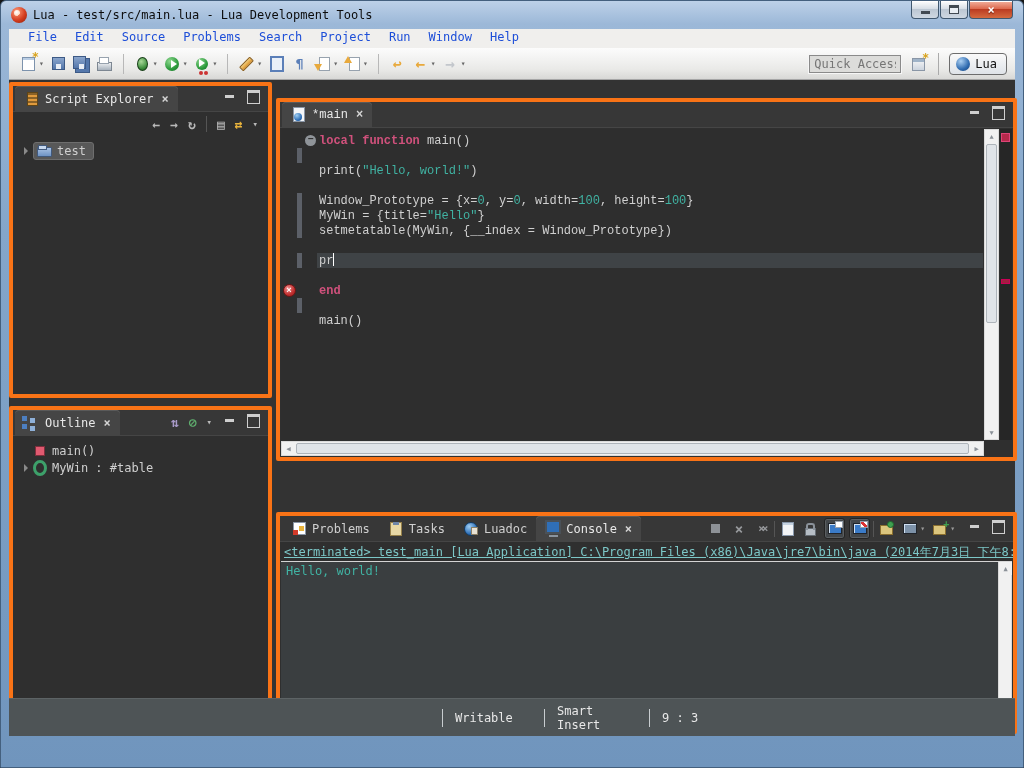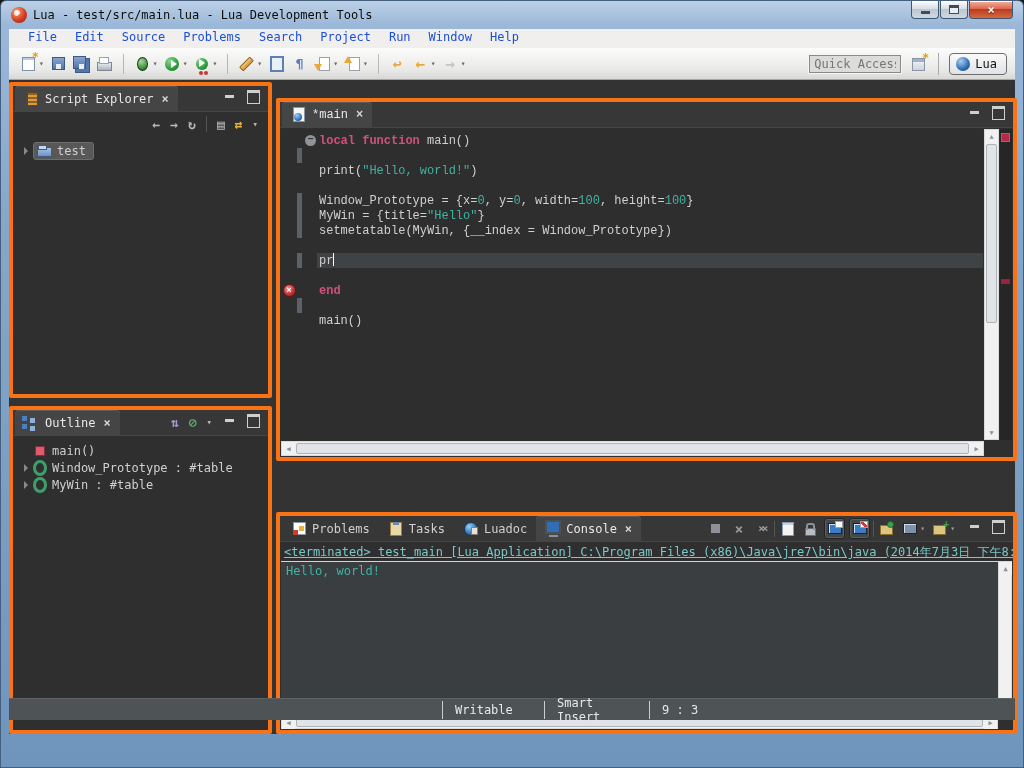--- a/index.html
+++ b/index.html
@@ -184,21 +184,21 @@
     background:#3a7bc8;border:1px solid #20242a;box-shadow:inset 1px 1px 0 #cfe0f2;}
   .ci-show-stdout::after,.ci-show-stderr::after{content:"";position:absolute;right:0;top:1px;width:6px;height:5px;background:#fff;border:1px solid #98a2ae;}
   .ci-show-stderr::after{background:linear-gradient(45deg,#fff 30%,#d33 30% 70%,#fff 70%);}
   .ci-display-console::before{background:#7d92a8;}
   .ci-pin-console::before{content:"";width:11px;height:8px;background:#dcc67e;border:1px solid #8a6f2f;margin-top:2px;}
   .ci-pin-console::after{content:"";position:absolute;top:1px;right:1px;width:5px;height:5px;border-radius:50%;background:#3fa050;border:1px solid #1e6a2e;}
   .ci-open-console::before{content:"";width:11px;height:8px;background:#dcc67e;border:1px solid #8a6f2f;margin-top:2px;}
   .ci-open-console::after{content:"+";position:absolute;top:-2px;right:-1px;color:#3fa050;font-weight:bold;font-size:10px;}
 
   
-  .statusbar{position:absolute;left:8px;right:8px;top:697px;height:22px;background:#4e5456;
+  .statusbar{position:absolute;left:8px;right:8px;top:697px;height:38px;background:#4e5456;
     border-top:1px solid #5d6365;display:flex;align-items:center;color:#e8e8e8;}
   .sb-spacer{width:433px;flex:none;}
   .sb-field{border-left:1px solid #c8cdd0;height:18px;display:flex;align-items:center;padding:0 12px;flex:none;}
   .sb-w1{width:102px;} .sb-w2{width:105px;} .sb-w3{width:78px;}
 </style>
 </head>
 <body>
 
 <div class="window">
 
@@ -350,25 +350,20 @@
             </span>
           <span class="pm pm-min"></span>
           <span class="pm pm-max"></span>
         </span>
       </div>
       <div class="tree" id="outline-tree">
           <div class="tree-row">
             <span class="expander"></span>
             <span class="oi oi-function-private"></span>
             <span>main()</span>
-          </div>
-          <div class="tree-row">
-            <span class="expander show"></span>
-            <span class="oi oi-table-global"></span>
-            <span>Window_Prototype : #table</span>
           </div>
           <div class="tree-row">
             <span class="expander show"></span>
             <span class="oi oi-table-global"></span>
             <span>MyWin : #table</span>
           </div>
         </div>
     </div>
 
     <div class="panel" style="left:267px;top:18px;width:741px;height:363px;font-family:Liberation Mono, monospace;">

